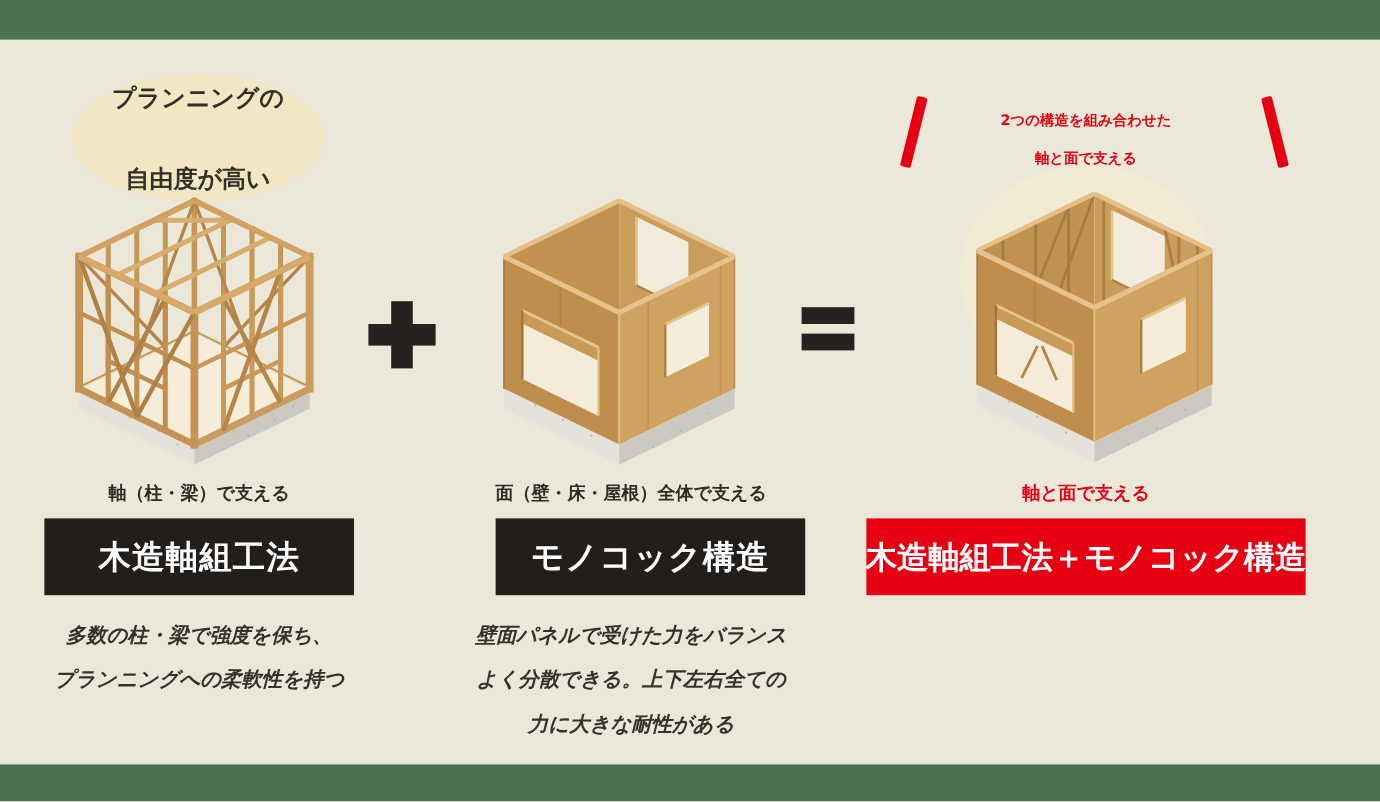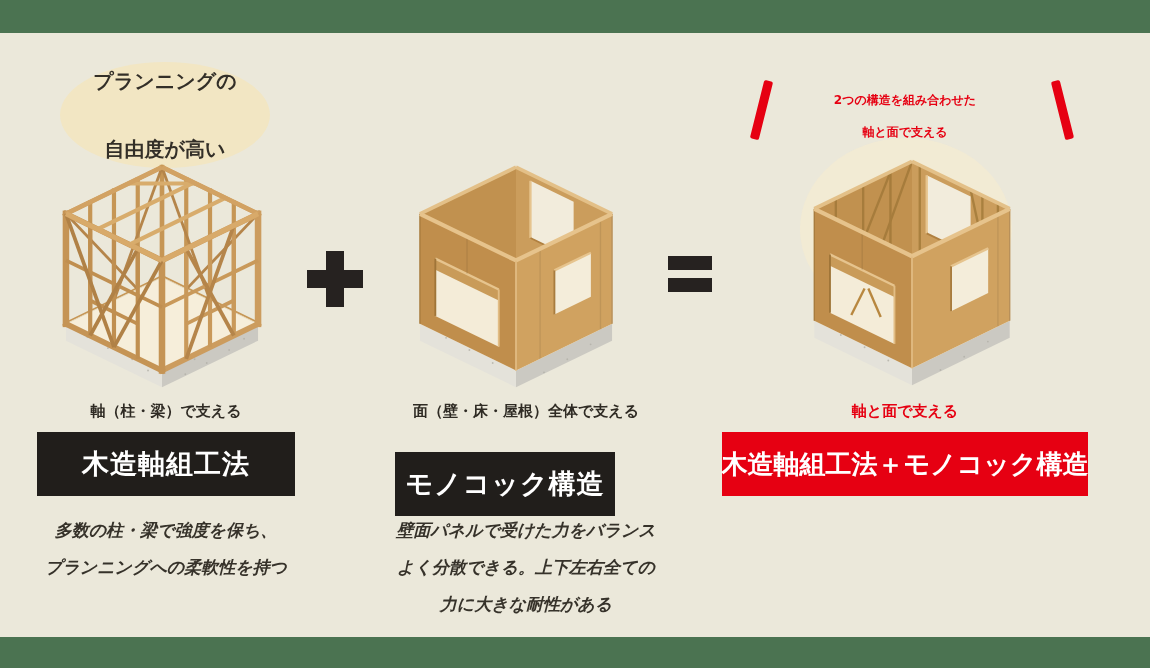--- a/index.html
+++ b/index.html
@@ -200,21 +200,21 @@
     <line x1="120" y1="112" x2="120" y2="230" stroke="#e0ba80" stroke-width="2"></line>
     <line x1="223" y1="62" x2="223" y2="180" stroke="#b8905a" stroke-width="1.5"></line>
     <line x1="120" y1="12" x2="17" y2="62" stroke="#e3c088" stroke-width="4"></line>
     <line x1="120" y1="12" x2="223" y2="62" stroke="#e3c088" stroke-width="4"></line>
     <line x1="17" y1="62" x2="120" y2="112" stroke="#e6c38c" stroke-width="4.5"></line>
     <line x1="120" y1="112" x2="223" y2="62" stroke="#e6c38c" stroke-width="4.5"></line>
   </svg>
 
   <div class="caption" style="left:396px;width:260px;">面（壁・床・屋根）全体で支える</div>
 
-  <div class="bar black" style="left:395px;width:220px;margin-top:20px;">
+  <div class="bar black" style="left:413px;width:258px;">
     <span>モノコック構造</span>
   </div>
 
   <div class="desc" style="left:366px;width:320px;">
     <span>壁面パネルで受けた力をバランス</span><br>
     <span>よく分散できる。上下左右全ての</span><br>
     <span>力に大きな耐性がある</span>
   </div>
 
   <div id="equals">

